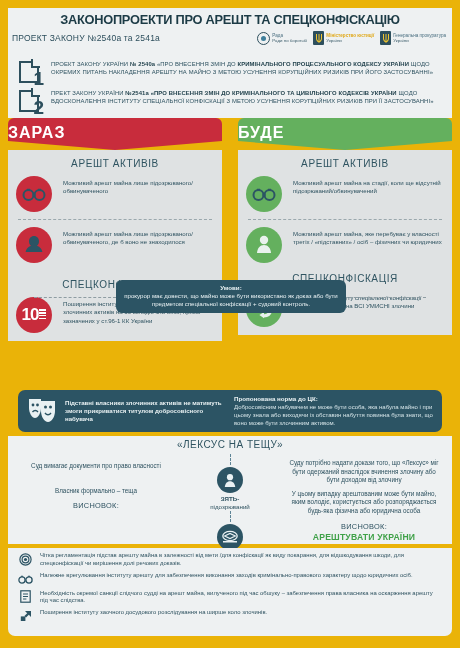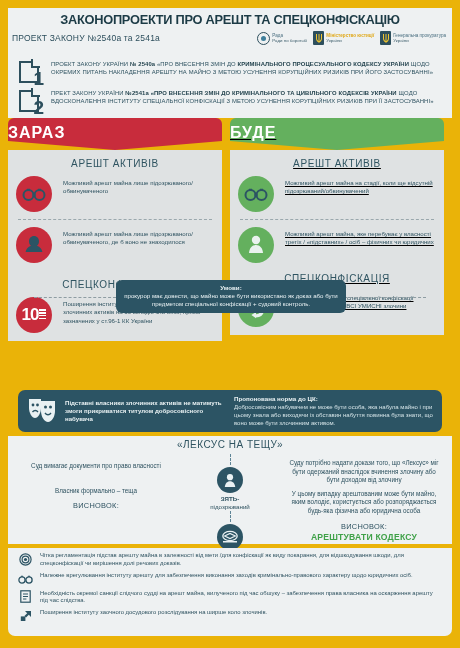--- a/index.html
+++ b/index.html
@@ -64,21 +64,21 @@
   .doc-icon .num {
     position: absolute; right: 0px; bottom: -2px; font-size: 19px; font-weight: bold;
     color: #2d4f5d; line-height: 19px; font-family: "Liberation Sans", sans-serif;
   }
   .law-text { font-size: 5.9px; line-height: 7.6px; color: #2e5260; letter-spacing: .1px; padding-top: 1px; }
   .law-text b { font-weight: bold; color: #24444f; }
 
   
   .panel { position: absolute; top: 118px; width: 214px; }
   .panel.left { left: 8px; }
-  .panel.right { left: 230px; text-decoration: underline; }
+  .panel.right { left: 238px; }
   .panel-head {
     height: 32px; color: #fff; font-size: 16px; font-weight: bold;
     letter-spacing: 1px; line-height: 30px; border-radius: 6px 6px 0 0;
     clip-path: polygon(0 0,100% 0,100% 72%,50% 100%,0 72%);
   }
   .panel.left .panel-head { background: #c82c3c; }
   .panel.right .panel-head { background: #64b05e; }
   .panel-body { background: #dfe2e3; padding: 6px 8px 8px; min-height: 150px; }
   .sec-title {
     text-align: center; color: #2f5461; font-size: 10px; letter-spacing: .6px;
@@ -400,21 +400,21 @@
           <b>ЛЕКСУС-</b><br>
           <span>предмет злочину</span>
         </div>
       </div>
 
       <div class="lx-col rightc">
         <div class="lx-p">Суду потрібно надати докази того, що «Лексус» міг бути одержаний внаслідок вчинення злочину або бути доходом від злочину</div>
         <div style="height:5px"></div>
         <div class="lx-p">У цьому випадку арештованим може бути майно, яким володіє, користується або розпоряджається будь-яка фізична або юридична особа</div>
         <div class="concl">ВИСНОВОК:</div>
-        <div class="concl-val green">АРЕШТУВАТИ КОДЕКСУ</div>
+        <div class="concl-val green">АРЕШТУВАТИ УКРАЇНИ</div>
       </div>
 
     </div>
   </div>
 
   <div class="novel">
 
     <div class="novel-row">
       <div class="novel-ico">
         <svg width="13" height="13" viewBox="0 0 13 13" aria-hidden="true">

